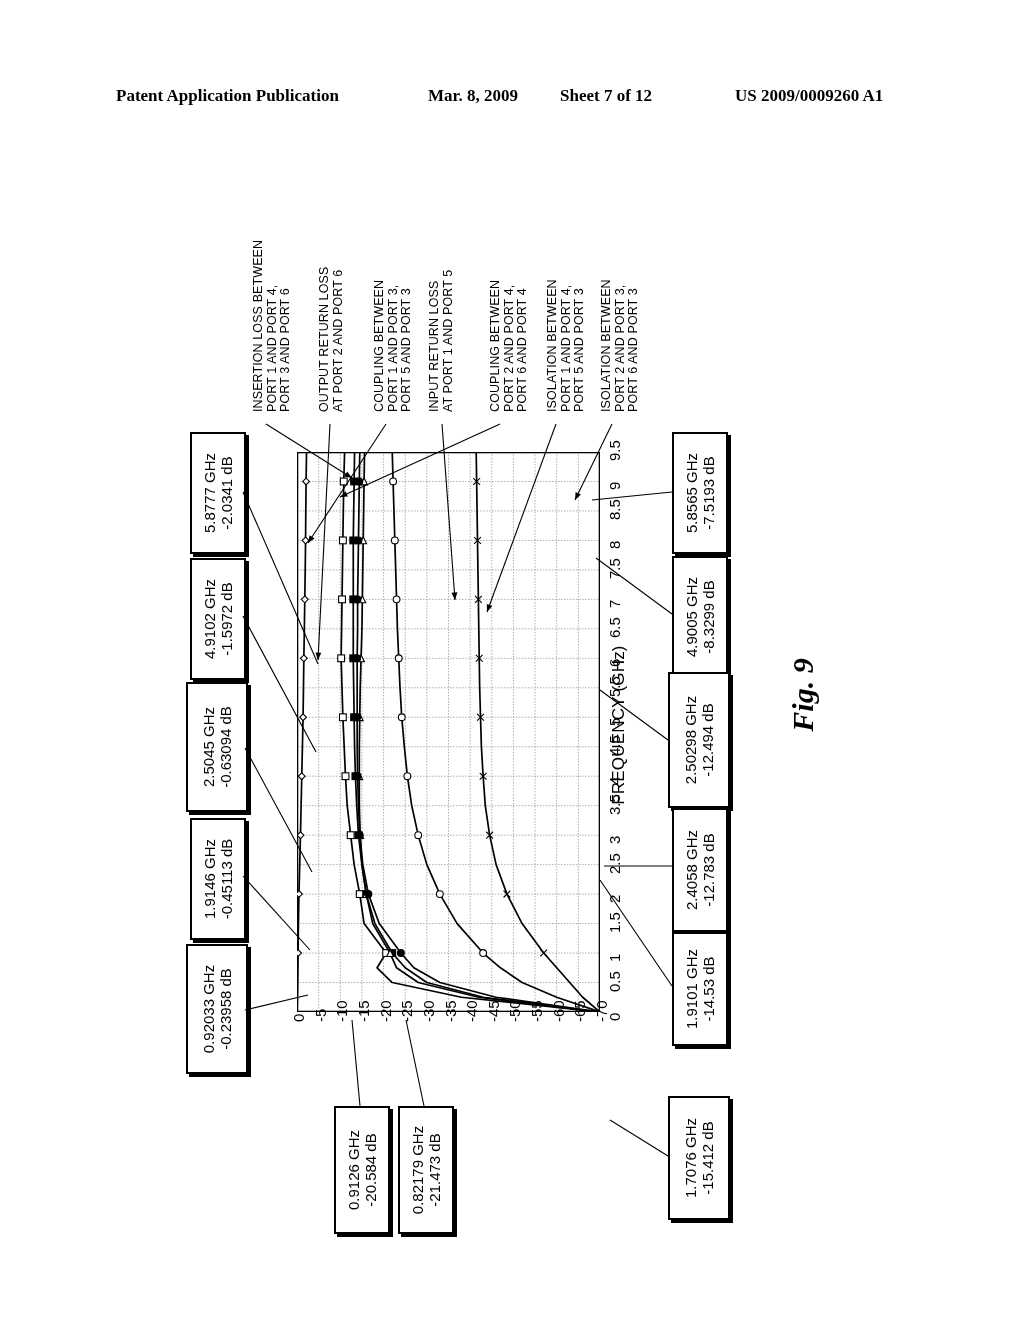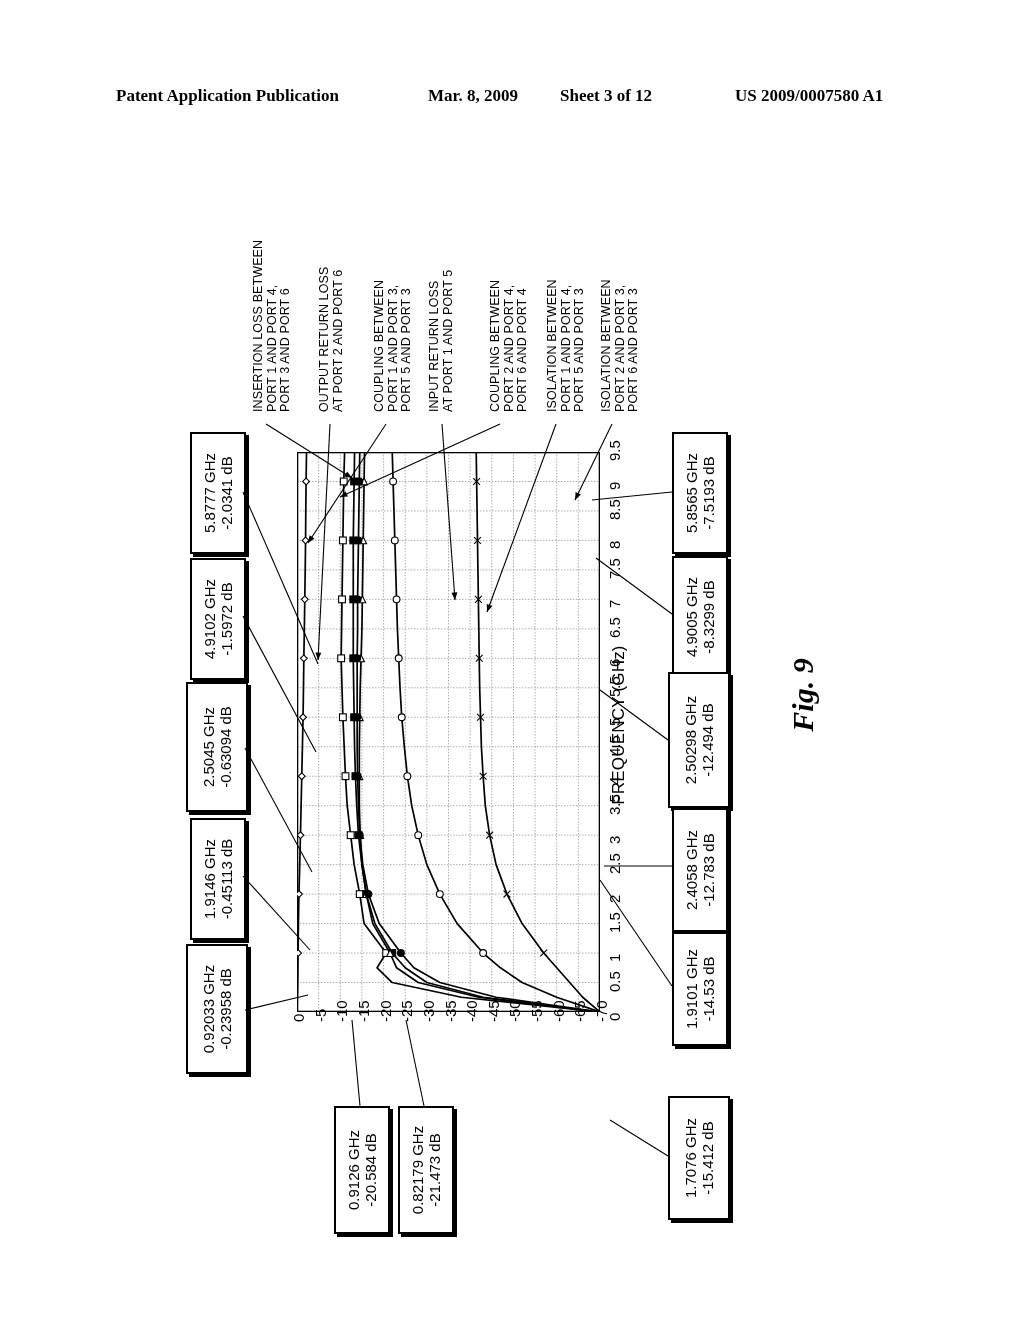--- a/index.html
+++ b/index.html
@@ -55,22 +55,22 @@
       text-align:center;font-size:15px;line-height:17px;white-space:nowrap;}
   #leaders{position:absolute;left:0;top:0;width:1024px;height:1320px;
            pointer-events:none;}
 </style>
 </head>
 <body>
 
 <div id="header">
   <span class="h-pub">Patent Application Publication</span>
   <span class="h-date">Mar. 8, 2009</span>
-  <span class="h-sheet">Sheet 3 of 12</span>
-  <span class="h-num">US 2009/0007580 A1</span>
+  <span class="h-sheet">Sheet 7 of 12</span>
+  <span class="h-num">US 2009/0009260 A1</span>
 </div>
 
 <div id="fig-caption">
   <div class="txt">Fig. 9</div>
 </div>
 
 <div id="xaxis-title">
   <div class="txt">FREQUENCY (GHz)</div>
 </div>
 

